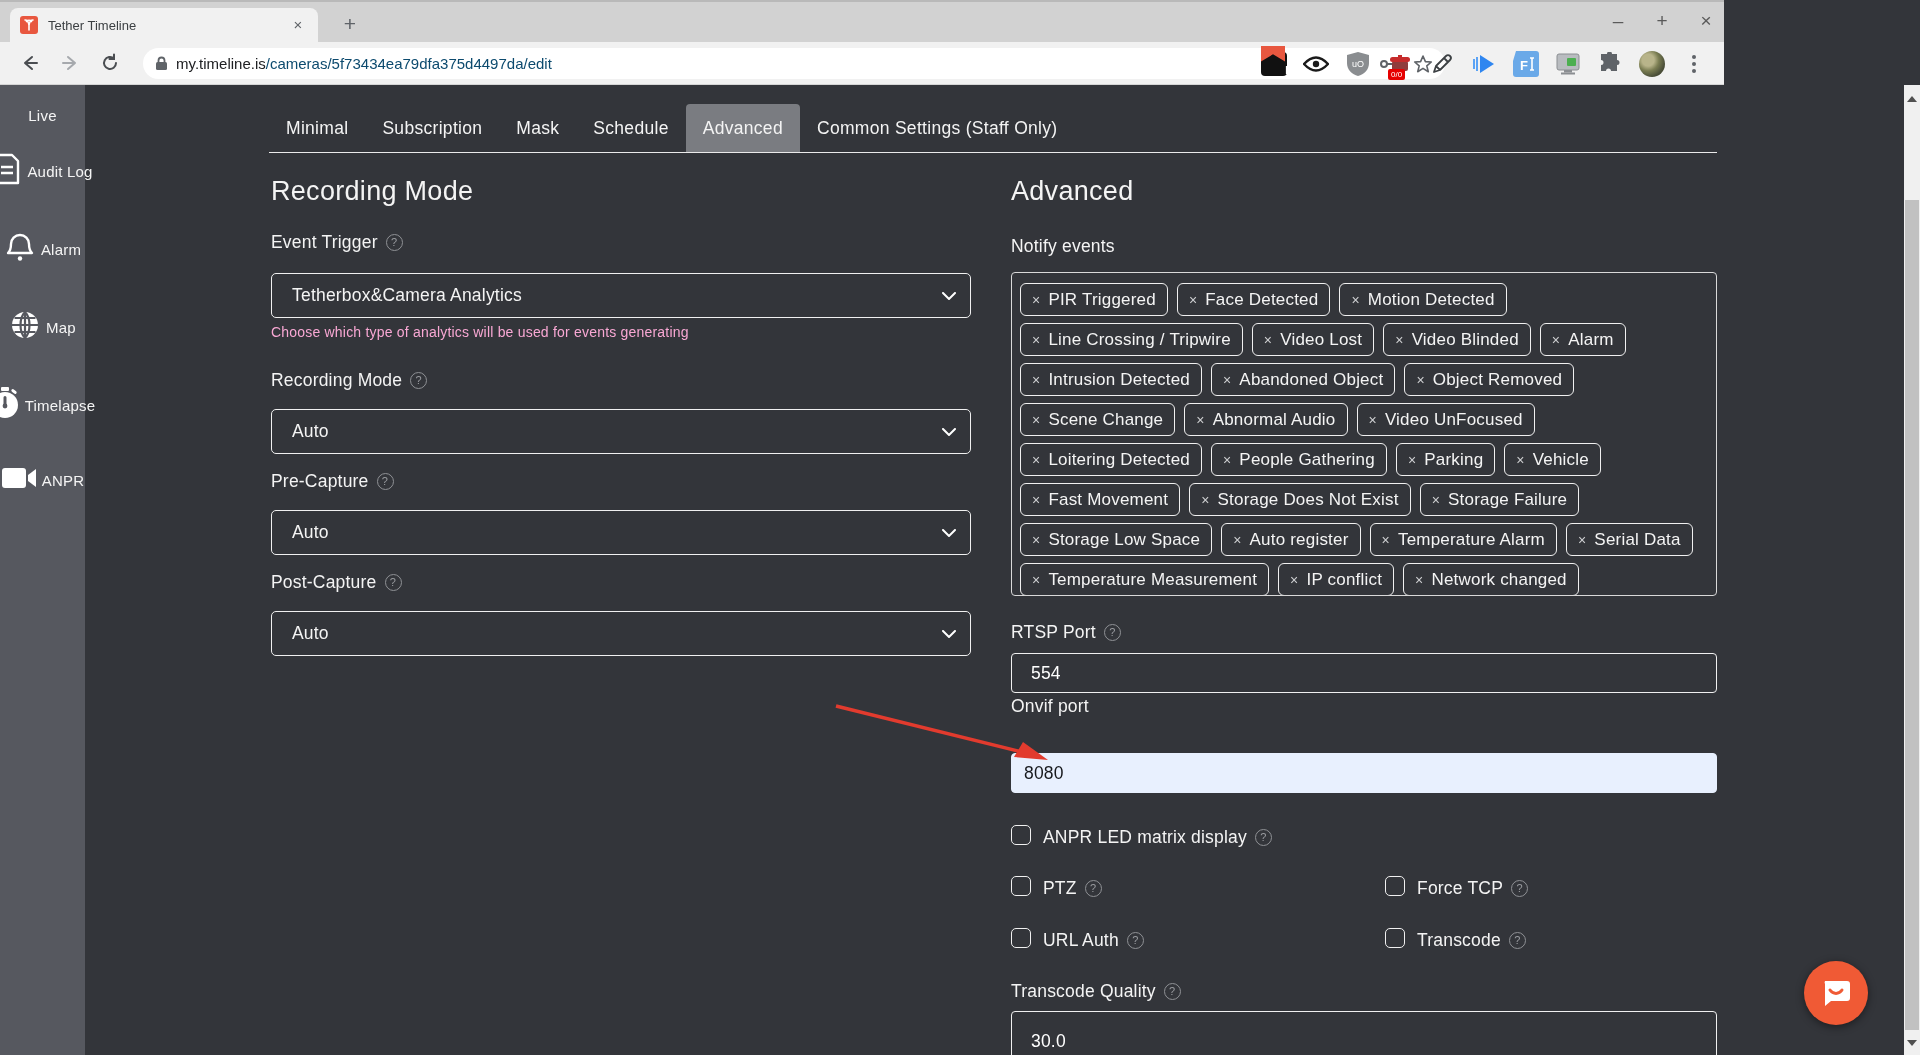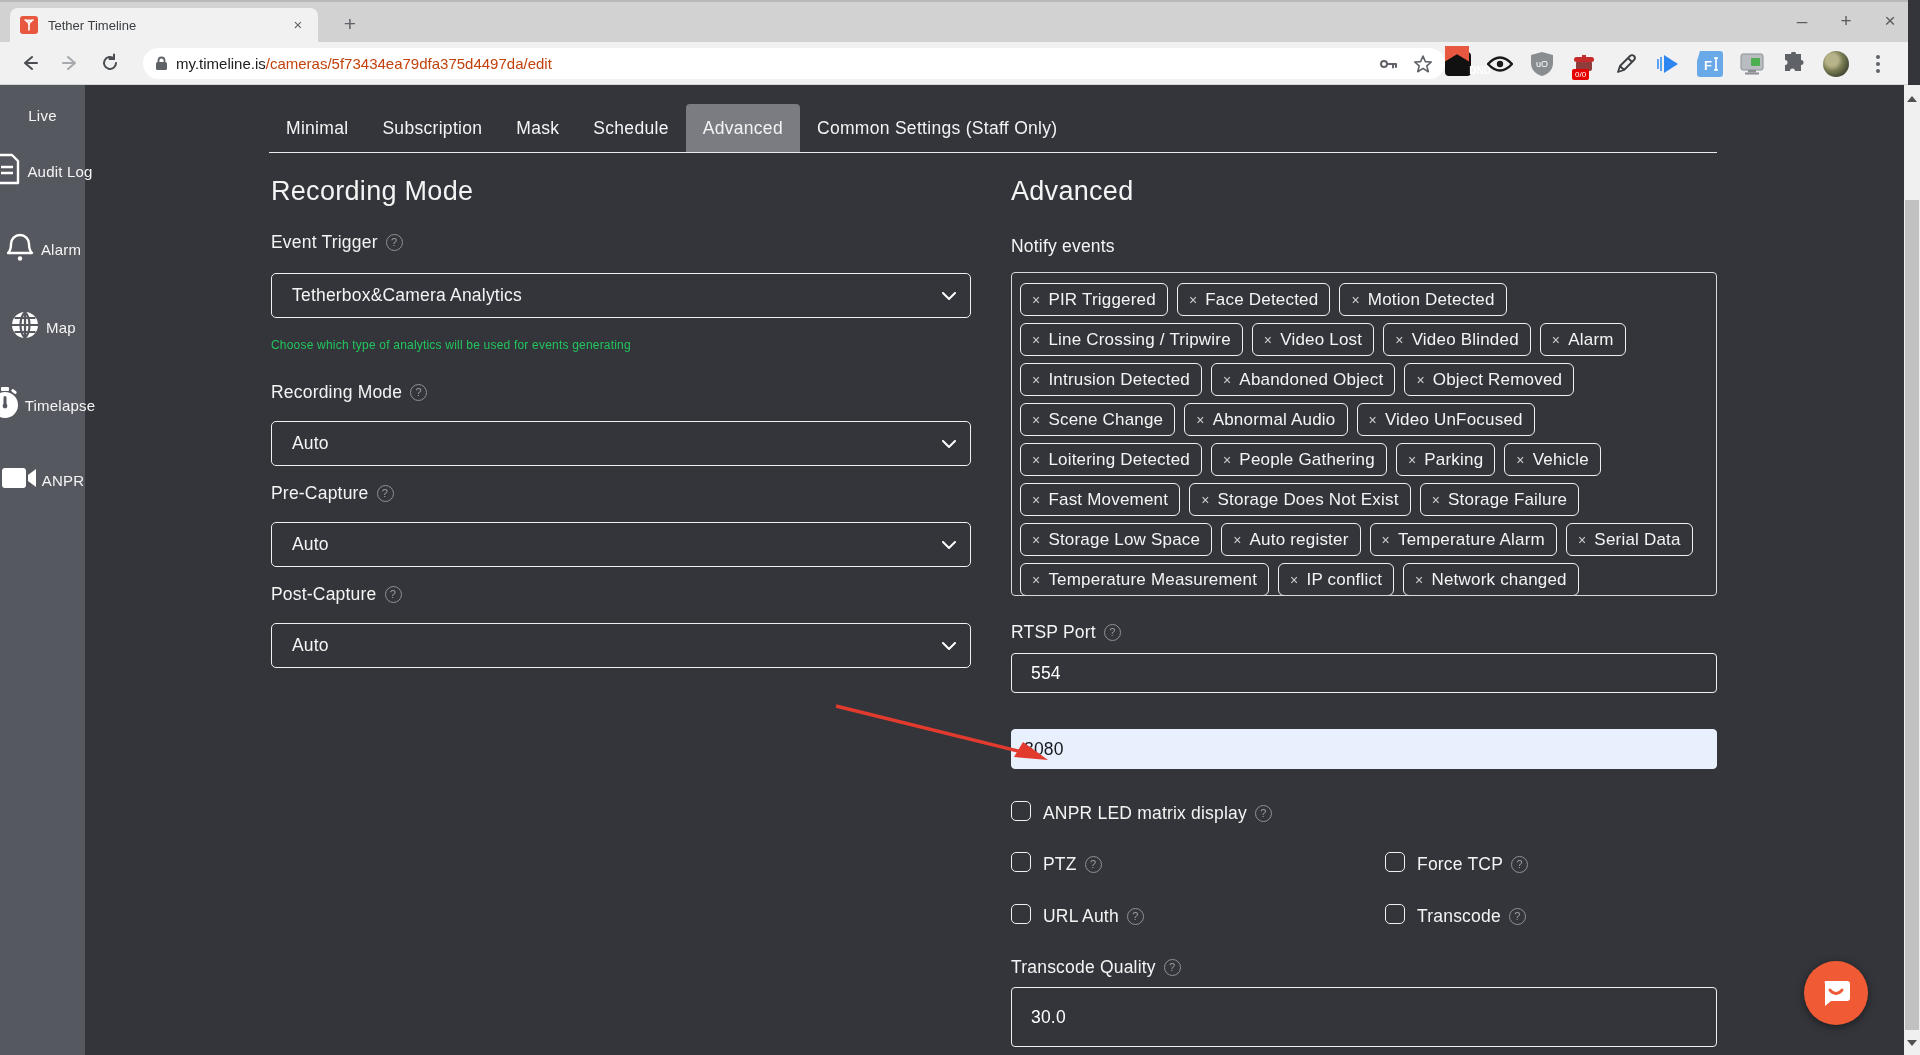--- a/index.html
+++ b/index.html
@@ -1,38 +1,38 @@
 <!DOCTYPE html>
 <html style="--selected-tab: #7a7c81; --onvif-highlight: #e8f0fe; --chat-button: #f05a35;"><head>
 <meta charset="utf-8">
 <style>
   * { margin:0; padding:0; box-sizing:border-box; }
   html,body { width:1920px; height:1055px; overflow:hidden; background:#33353a;
               font-family:"Liberation Sans", sans-serif; }
 
   
-  .browser { position:absolute; top:0; left:0; width:1908px; height:85px; }
+  .browser { position:absolute; top:0; left:0; width:1724px; height:85px; }
   .tabstrip { position:relative; height:42px; background:linear-gradient(#b9b9b9 0 2px, #d2d2d2 2px 100%); }
   .btab { position:absolute; left:10px; top:8px; width:308px; height:34px; background:#f1f1f1;
           border-radius:8px 8px 0 0; display:flex; align-items:center; padding:0 10px; }
   .btab-title { font-size:13px; color:#3c4043; margin-left:10px; flex:1; white-space:nowrap; overflow:hidden; }
   .btab-close { color:#5f6368; font-size:15px; width:20px; height:20px; line-height:20px; text-align:center; border-radius:50%; }
   .newtab { position:absolute; left:336px; top:10px; width:28px; height:28px; color:#5f6368; font-size:21px;
             line-height:28px; text-align:center; }
   .winctl { position:absolute; top:0; right:8px; height:42px; display:flex; align-items:center; gap:24px;
             color:#5a5a5a; font-size:19px; }
   .winctl span { width:20px; text-align:center; }
   .favicon { width:18px; height:18px; border-radius:3px; background:#e8573f; display:flex; align-items:center; justify-content:center; flex:none; }
 
   .toolbar { position:relative; height:43px; background:#f1f1f1; border-bottom:1px solid #d5d5d5; }
   .navbtn { position:absolute; top:7px; width:28px; height:28px; display:flex; align-items:center; justify-content:center; }
   .omnibox { position:absolute; left:143px; top:6px; width:1302px; height:31px; background:#ffffff;
              border-radius:16px; display:flex; align-items:center; padding:0 12px; }
   .urltext { font-size:15px; color:#202124; margin-left:8px; flex:1; white-space:nowrap; overflow:hidden; }
-  .urltext .path { color:#c2410c; }
+  .urltext .path { color:#0c4a6e; }
   .ext-row { position:absolute; top:0; right:16px; height:43px; display:flex; align-items:center; gap:14px; }
   .ext { width:28px; height:28px; display:flex; align-items:center; justify-content:center; position:relative; flex:none; }
   .ext-dnd { width:26px; height:24px; background:#111; border-radius:4px; display:flex; flex-direction:column; align-items:center; justify-content:flex-end; }
   .ext-dnd .env { position:absolute; top:-4px; left:1px; width:24px; height:16px; background:#e8573f;
                   clip-path:polygon(0 0,100% 0,100% 100%,50% 55%,0 100%); }
   .ext-dnd .txt { position:relative; color:#fff; font-size:10px; font-weight:bold; line-height:11px;padding-left:44px; }
   .badge-red { position:absolute; bottom:-2px; left:2px; background:#e60000; color:#fff; font-size:8px;
                padding:1px 3px; border-radius:2px; }
   .avatar { width:26px; height:26px; border-radius:50%;
             background:radial-gradient(circle at 35% 35%, #b8b48a 0 25%, #7a7d52 45%, #4c503a 70%, #33361f 100%); }
@@ -63,21 +63,21 @@
   .col-left  { position:absolute; left:186px; top:71px; width:700px; }
   .col-right { position:absolute; left:926px; top:71px; width:706px; }
   h2.sect { font-size:27px; font-weight:400; letter-spacing:.3px; margin-top:20px; height:34px; }
 
   .f-label { display:flex; align-items:center; gap:8px; font-size:17.5px; letter-spacing:.2px; height:22px; }
   .help { width:17px; height:17px; border-radius:50%; border:1.5px solid #8f9195; color:#9a9ca0; font-size:11px;
           display:flex; align-items:center; justify-content:center; flex:none; }
   .selbox { position:relative; margin-top:20px; height:45px; border:1px solid #f0f0f0; border-radius:5px;
             display:flex; align-items:center; padding:0 38px 0 20px; font-size:17.5px; letter-spacing:.2px; }
   .selbox svg { position:absolute; right:14px; top:50%; transform:translateY(-50%); }
-  .hint { margin-top:20px; font-size:12px; color:#22c55e; letter-spacing:.2px; }
+  .hint { margin-top:6px; font-size:14px; color:#f9a8d4; letter-spacing:.2px; }
 
   .txtinput { width:100%; height:40px; background:transparent; border:1px solid #f0f0f0; border-radius:4px;
               color:#fff; font-size:17.5px; font-family:inherit; padding:0 19px; letter-spacing:.2px; }
   .txtinput.hl { background:var(--onvif-highlight,#e8f0fe); color:#16181c; border-color:#e8f0fe;padding-left:12px; }
 
   
   .tagbox { margin-top:15px; height:324px; border:1px solid #d9d9d9; border-radius:4px; padding:10px 8px; overflow:hidden; }
   .tag-row { display:flex; gap:9px; margin-bottom:7px; }
   .tag { display:flex; align-items:center; gap:8px; height:33px; border:1px solid #f0f0f0; border-radius:6px;
          padding:0 11px; font-size:17px; letter-spacing:.2px; white-space:nowrap; }
@@ -482,20 +482,23 @@
             </span>
           </div>
         </div>
 
       <div class="f-label" style="margin-top:25px">
         <span>RTSP Port</span>
         <span class="help">?</span>
       </div>
       <input class="txtinput" style="margin-top: 10px;" value="554">
 
+      <div class="f-label" style="margin-top:2px">
+        <span>Onvif port</span>
+      </div>
       <input class="txtinput hl" style="margin-top: 36px;" value="8080">
 
       <div class="cbrow" style="margin-top:32px">
         <div class="cbitem">
           <span class="cb"></span>
           <span class="f-label">
               <span>ANPR LED matrix display</span>
             <span class="help">?</span>
             </span>
         </div>

